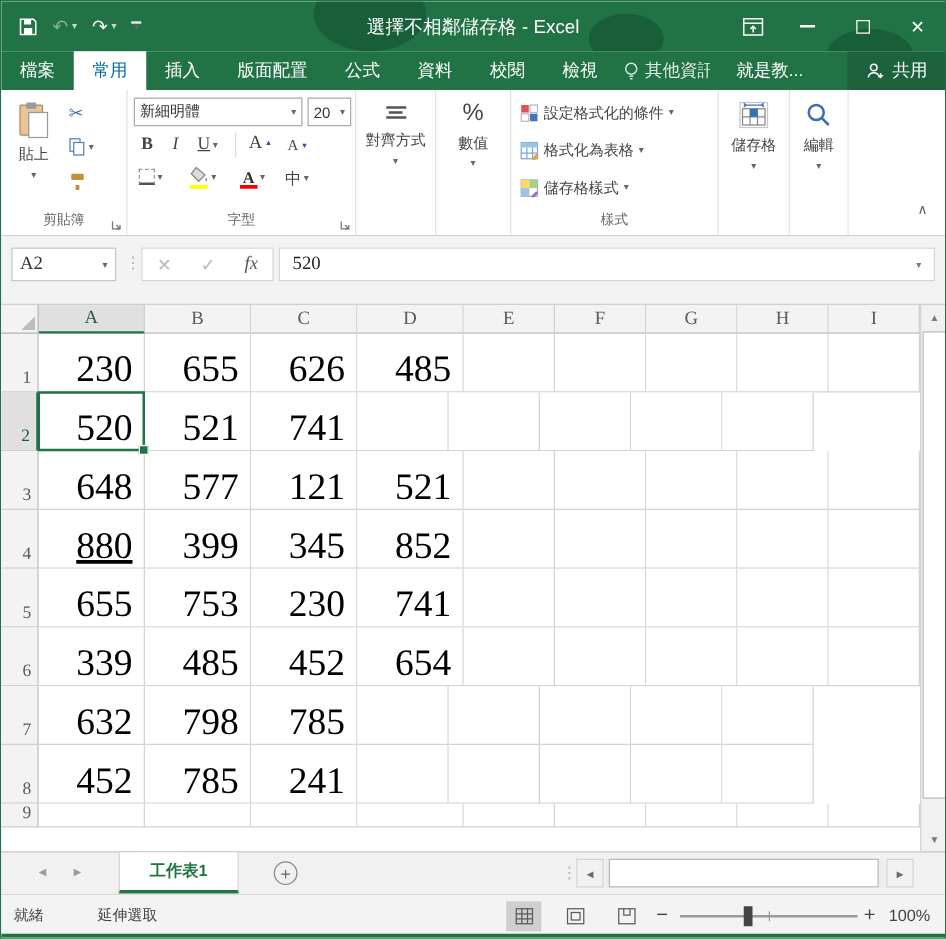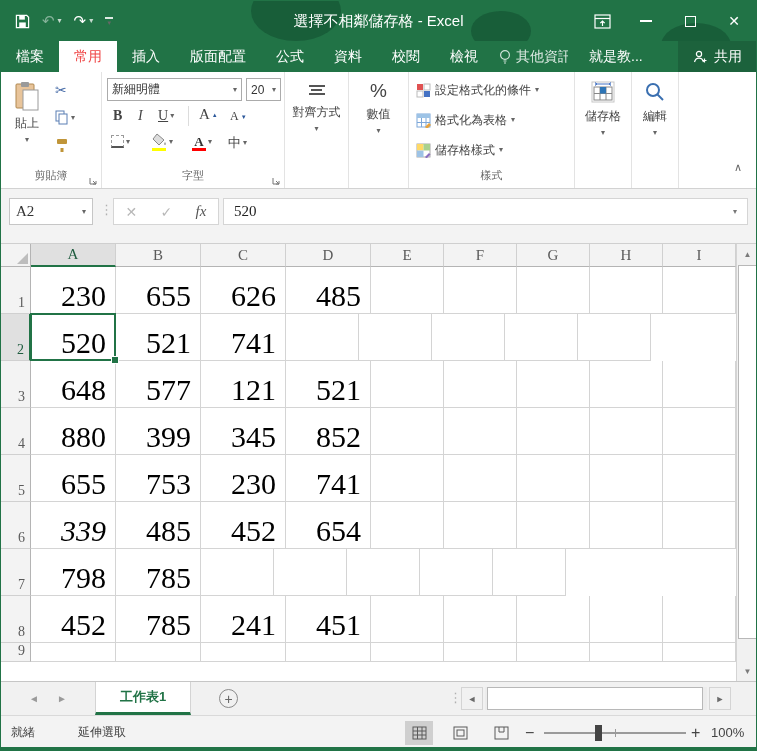--- a/index.html
+++ b/index.html
@@ -16,21 +16,21 @@
 .qat-more .bar{width:8px;height:2px;background:rgba(255,255,255,.85);margin-bottom:1px}
 .qat-more .caret{font-size:7px;line-height:5px}
 .win-title{position:absolute;left:0;right:0;top:0;height:40px;display:flex;align-items:center;justify-content:center;color:#fff;font-size:15px;z-index:1}
 .win-controls{position:absolute;right:0;top:0;height:40px;display:flex;z-index:2}
 .wbtn{width:44px;height:40px;display:flex;align-items:center;justify-content:center;color:#fff;font-size:14px}
 .wbtn .maxbox{width:11px;height:11px;border:1px solid #fff}
 .wbtn .minbar{width:12px;height:2px;background:#fff}
 
 .tabs{position:absolute;top:40px;left:0;width:100%;height:31px;background:#217346;display:flex;align-items:stretch;color:#fff;font-size:14px;z-index:2}
 .tab{padding:0 15px;display:flex;align-items:center;white-space:nowrap}
-.tab.active{background:#fff;color:#ef4444}
+.tab.active{background:#fff;color:#0369a1}
 .tellme{display:flex;align-items:center;gap:5px;padding:0 6px;color:rgba(255,255,255,.85)}
 .tellme .tlabel{width:52px;overflow:hidden;white-space:nowrap}
 .share{margin-left:auto;display:flex;align-items:center;gap:6px;padding:0 14px;background:rgba(0,0,0,.14)}
 
 .ribbon{position:absolute;top:71px;left:0;width:100%;height:117px;background:#fff;border-bottom:1px solid #d2d2d2;display:flex;z-index:1}
 .rgroup{position:relative;border-right:1px solid #e3e3e3;height:100%;flex:none}
 .g-clip{width:101px}.g-font{width:183px}.g-align{width:64px}.g-num{width:60px}.g-styles{width:166px}.g-cells{width:57px}.g-edit{width:47px}.g-rest{flex:1;border-right:none}
 .glabel{position:absolute;bottom:5px;left:0;right:0;text-align:center;font-size:11px;color:#666}
 .launcher{position:absolute;right:3px;bottom:6px;width:10px;height:10px}
 .caret{font-size:8px;color:#666;line-height:1}
@@ -412,21 +412,21 @@
             <div class="cell" style="width: 85px;">121</div>
             <div class="cell" style="width: 85px;">521</div>
             <div class="cell" style="width: 73px;"></div>
             <div class="cell" style="width: 73px;"></div>
             <div class="cell" style="width: 73px;"></div>
             <div class="cell" style="width: 73px;"></div>
             <div class="cell" style="width: 73px;"></div>
           </div>
           <div class="grow" style="height: 47px;">
             <div class="rh">4</div>
-            <div class="cell" style="width: 85px;">880</div>
+            <div class="cell" style="width: 85px; text-decoration: underline;">880</div>
             <div class="cell" style="width: 85px;">399</div>
             <div class="cell" style="width: 85px;">345</div>
             <div class="cell" style="width: 85px;">852</div>
             <div class="cell" style="width: 73px;"></div>
             <div class="cell" style="width: 73px;"></div>
             <div class="cell" style="width: 73px;"></div>
             <div class="cell" style="width: 73px;"></div>
             <div class="cell" style="width: 73px;"></div>
           </div>
           <div class="grow" style="height: 47px;">
@@ -436,46 +436,46 @@
             <div class="cell" style="width: 85px;">230</div>
             <div class="cell" style="width: 85px;">741</div>
             <div class="cell" style="width: 73px;"></div>
             <div class="cell" style="width: 73px;"></div>
             <div class="cell" style="width: 73px;"></div>
             <div class="cell" style="width: 73px;"></div>
             <div class="cell" style="width: 73px;"></div>
           </div>
           <div class="grow" style="height: 47px;">
             <div class="rh">6</div>
-            <div class="cell" style="width: 85px; font-style: italic;">339</div>
+            <div class="cell" style="width: 85px;">339</div>
             <div class="cell" style="width: 85px;">485</div>
             <div class="cell" style="width: 85px;">452</div>
             <div class="cell" style="width: 85px;">654</div>
             <div class="cell" style="width: 73px;"></div>
             <div class="cell" style="width: 73px;"></div>
             <div class="cell" style="width: 73px;"></div>
             <div class="cell" style="width: 73px;"></div>
             <div class="cell" style="width: 73px;"></div>
           </div>
           <div class="grow" style="height: 47px;">
             <div class="rh">7</div>
+            <div class="cell" style="width: 85px;">632</div>
             <div class="cell" style="width: 85px;">798</div>
             <div class="cell" style="width: 85px;">785</div>
             <div class="cell" style="width: 73px;"></div>
             <div class="cell" style="width: 73px;"></div>
             <div class="cell" style="width: 73px;"></div>
             <div class="cell" style="width: 73px;"></div>
             <div class="cell" style="width: 73px;"></div>
           </div>
           <div class="grow" style="height: 47px;">
             <div class="rh">8</div>
             <div class="cell" style="width: 85px;">452</div>
             <div class="cell" style="width: 85px;">785</div>
             <div class="cell" style="width: 85px;">241</div>
-            <div class="cell" style="width: 85px;">451</div>
             <div class="cell" style="width: 73px;"></div>
             <div class="cell" style="width: 73px;"></div>
             <div class="cell" style="width: 73px;"></div>
             <div class="cell" style="width: 73px;"></div>
             <div class="cell" style="width: 73px;"></div>
           </div>
           <div class="grow" style="height: 19px;">
             <div class="rh">9</div>
             <div class="cell" style="width: 85px;"></div>
             <div class="cell" style="width: 85px;"></div>

